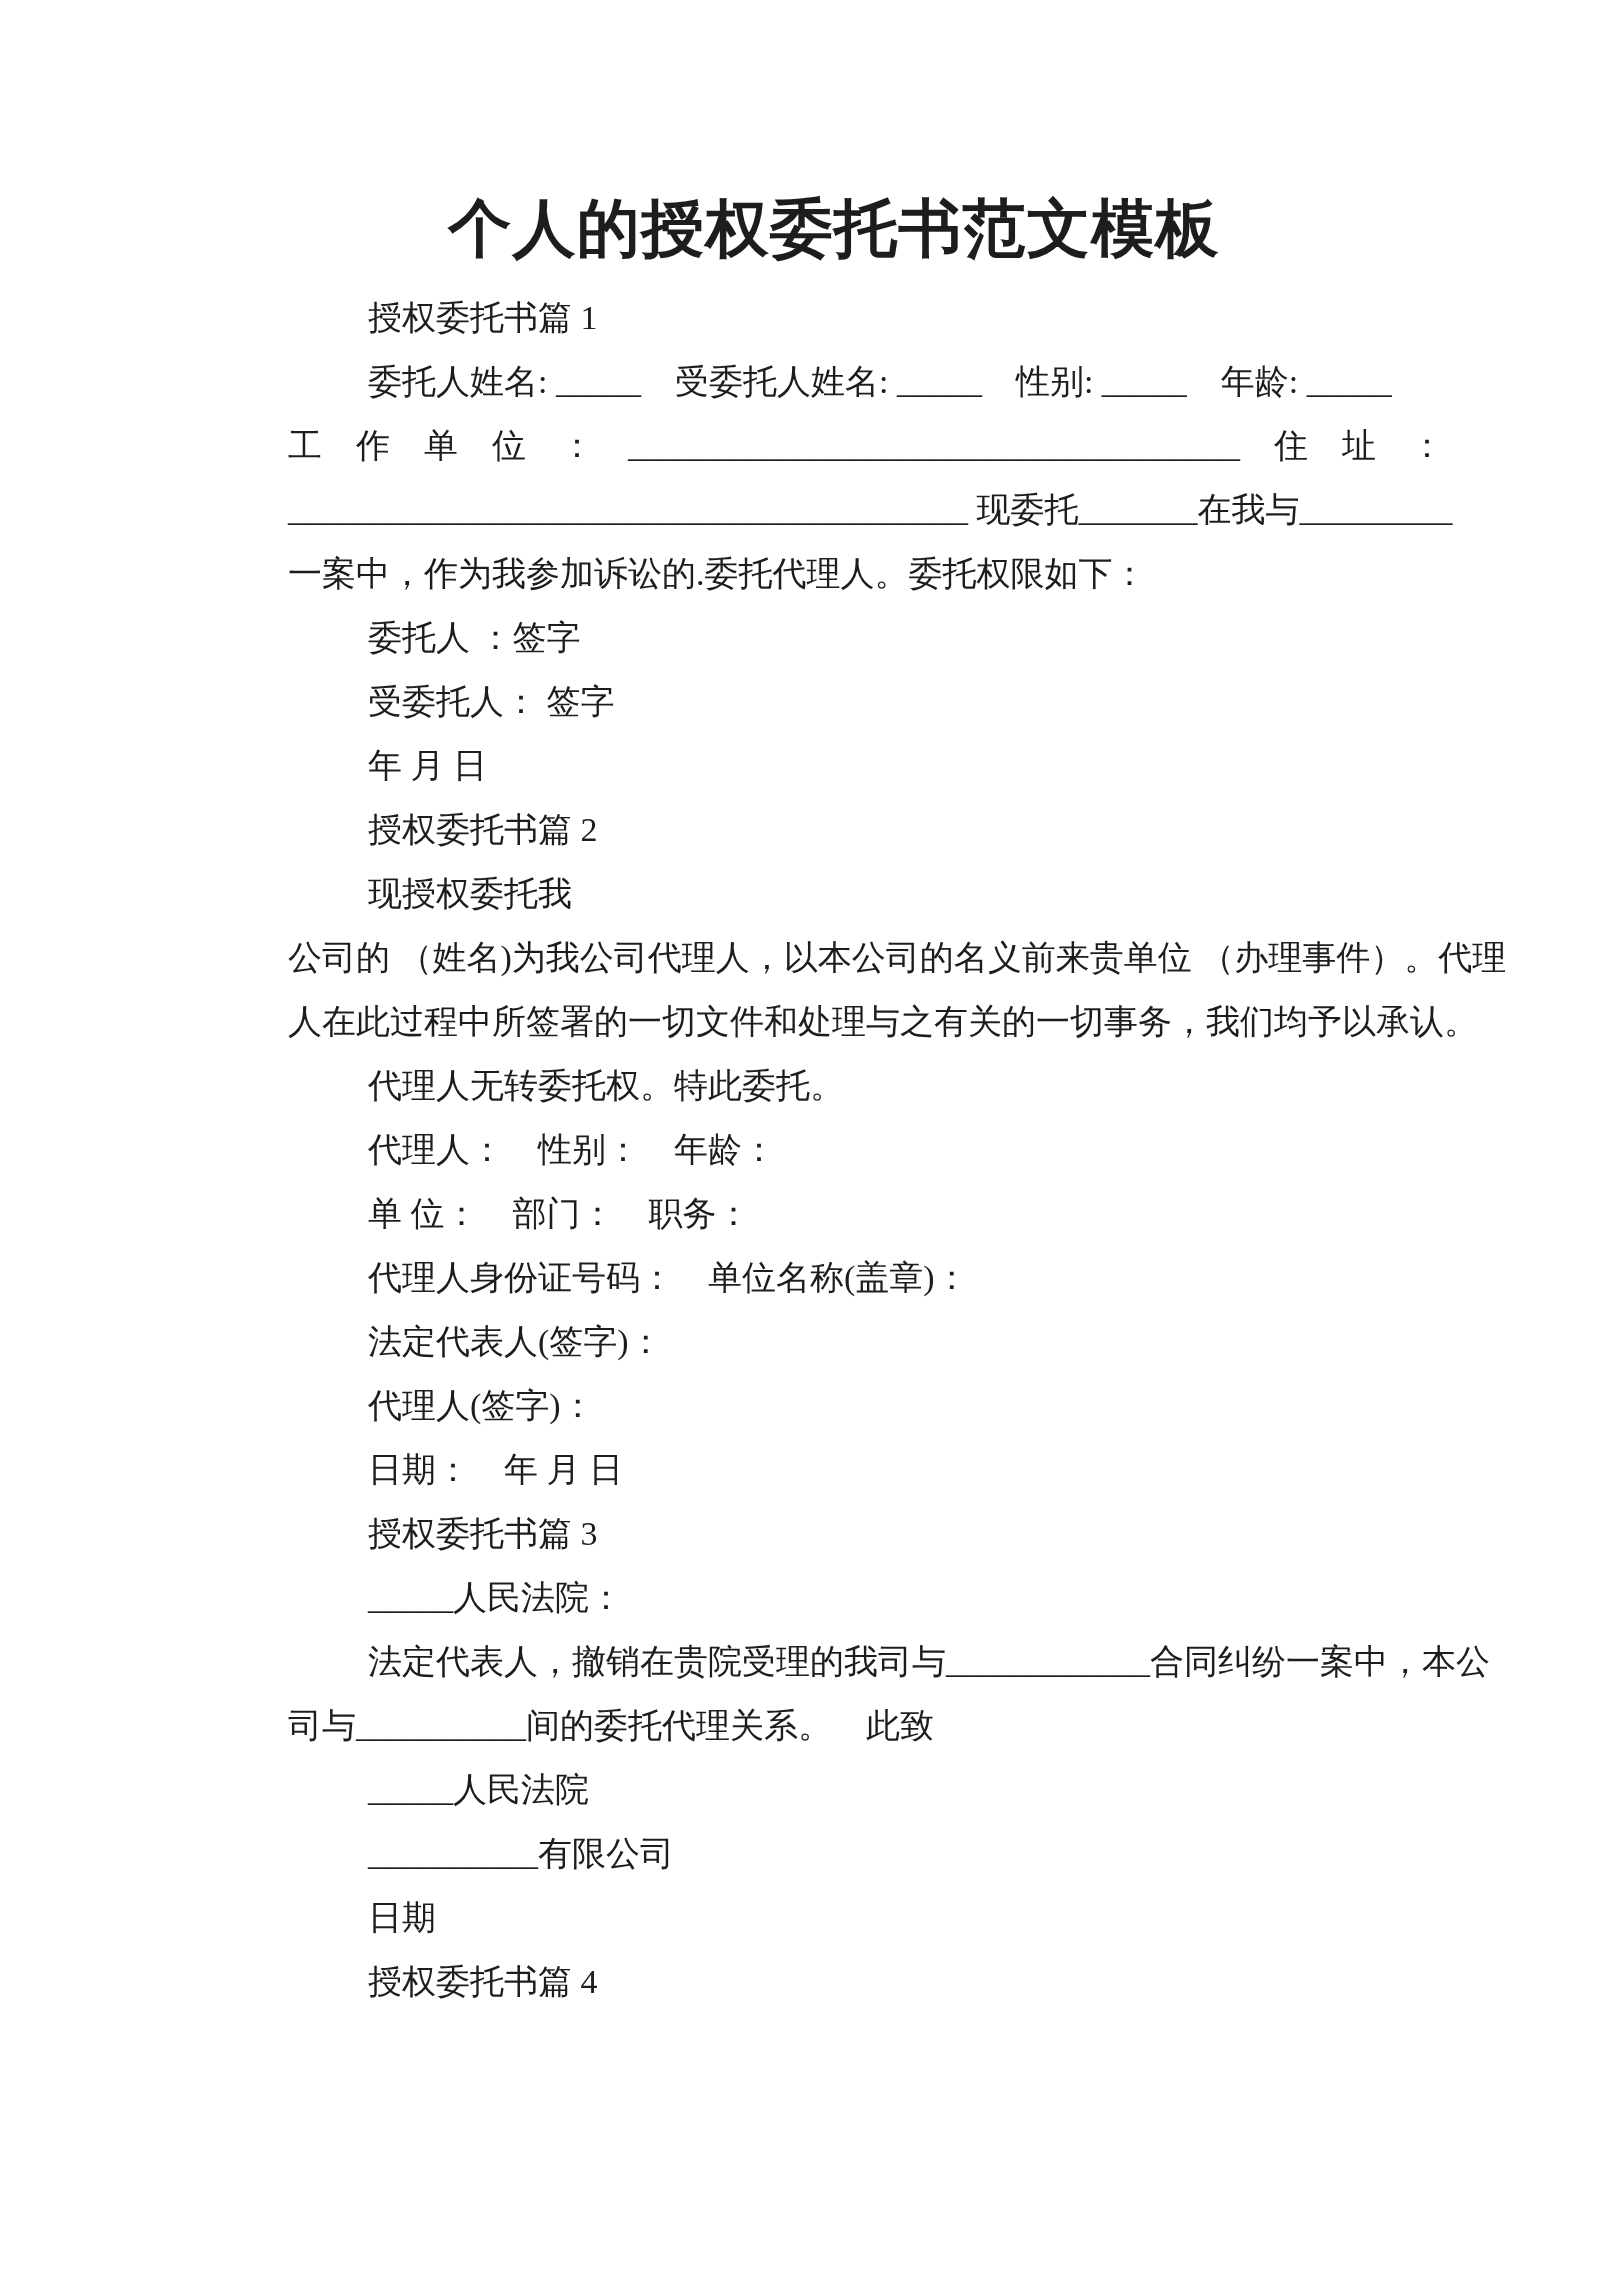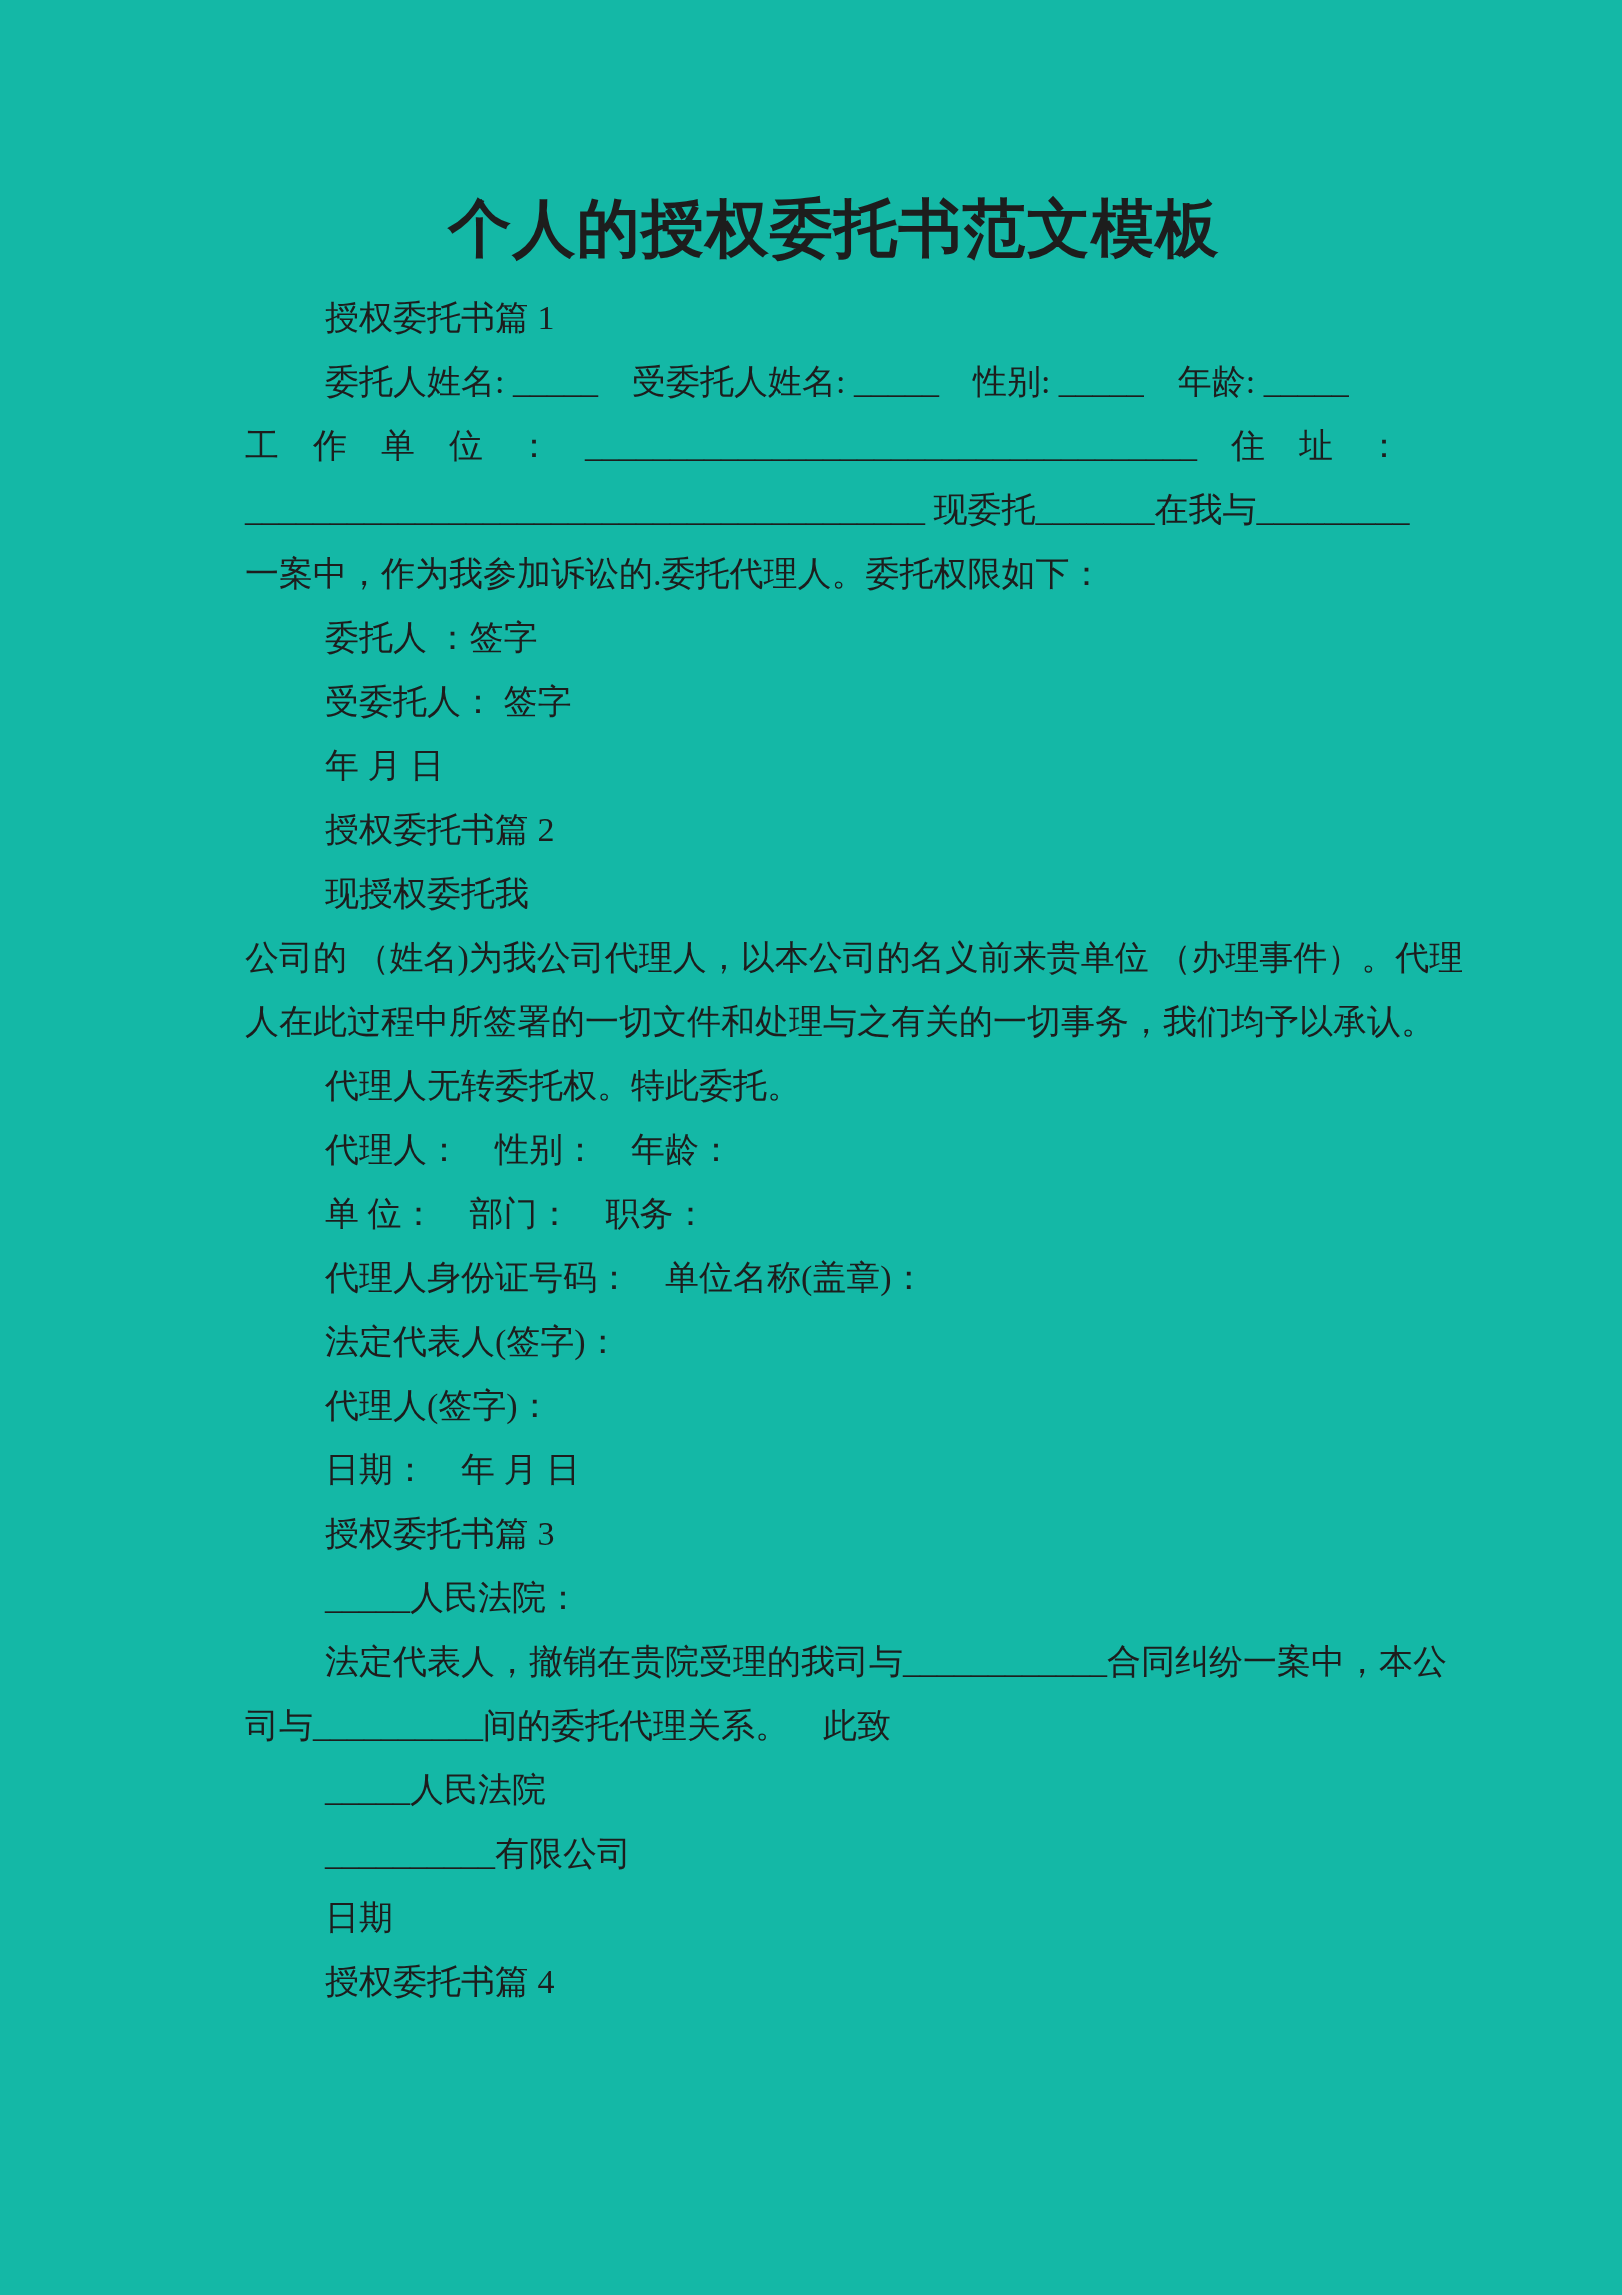--- a/index.html
+++ b/index.html
@@ -4,21 +4,21 @@
 <style>
   html, body {
     margin: 0;
     padding: 0;
     background: #e9e9e9;
   }
   .page {
     position: relative;
     width: 1623px;
     height: 2295px;
-    background: #14b8a6;
+    background: #ffffff;
     font-family: "Liberation Serif", "DejaVu Serif", serif;
     color: #1d1d1d;
     overflow: hidden;
   }
   .content {
     position: absolute;
     left: 245px;
     top: 193px;
     width: 1178px;
   }
@@ -30,20 +30,21 @@
     text-align: center;
     letter-spacing: 1.3px;
     white-space: nowrap;
   }
   .ln {
     height: 64px;
     line-height: 64px;
     font-size: 34px;
     white-space: nowrap;
     text-align: left;
+    margin-left: 43px;
   }
   .ln.indent {
     padding-left: 80px;
   }
 </style>
 </head>
 <body>
 
 <div class="page">
   <div class="content">

